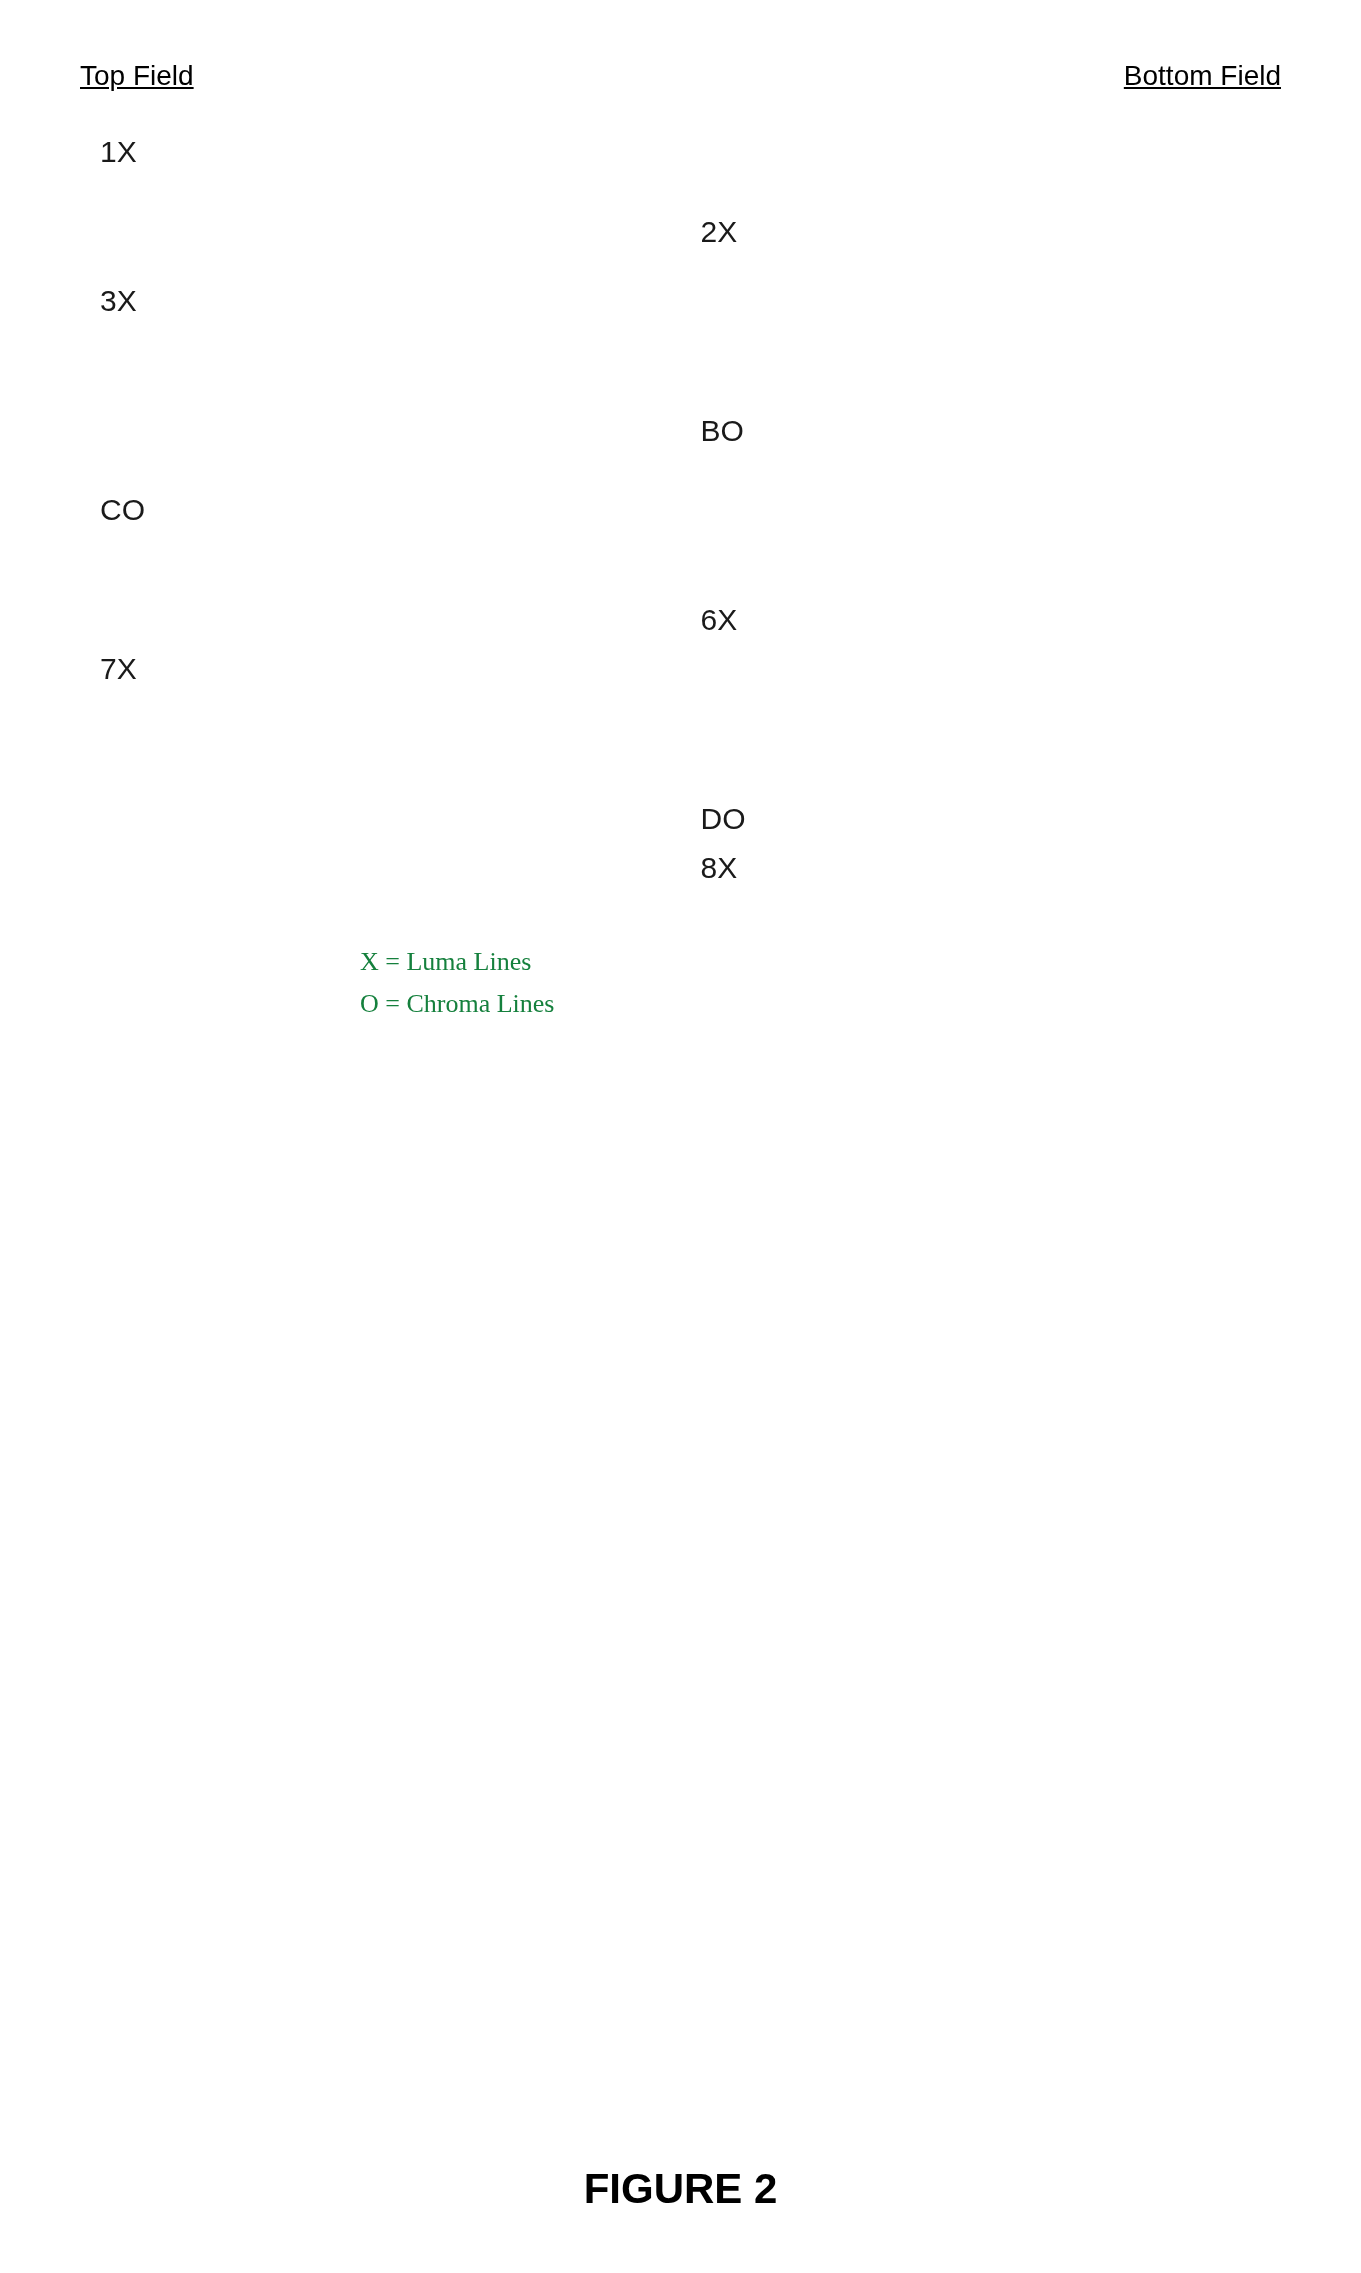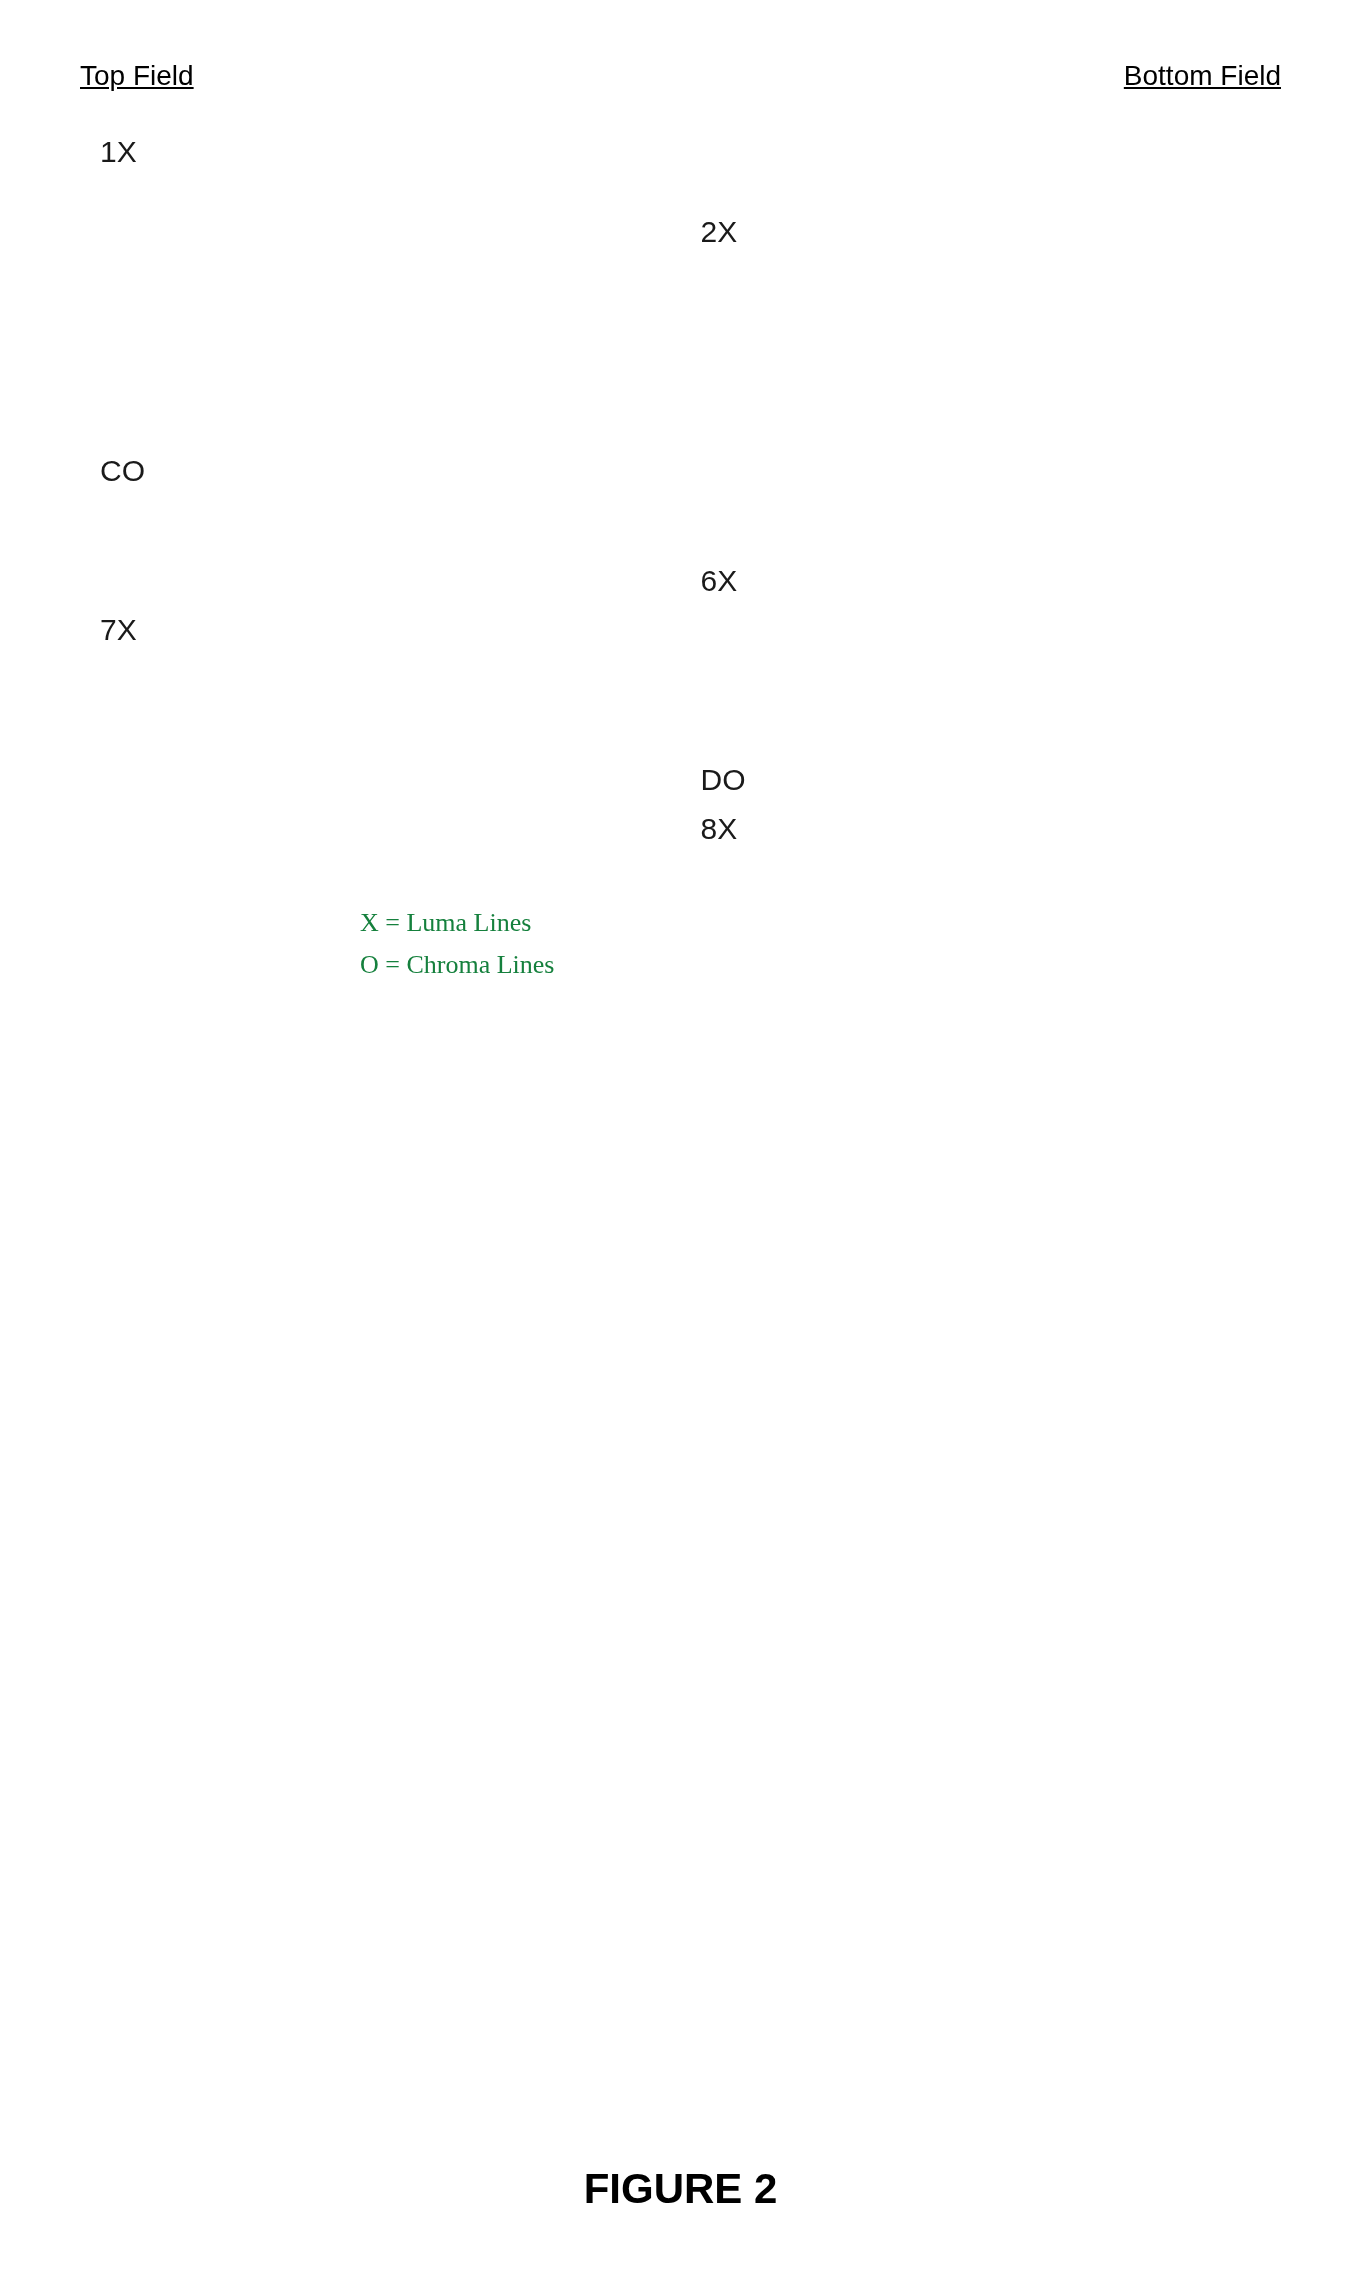--- a/index.html
+++ b/index.html
@@ -105,40 +105,42 @@
   <div class="two-col">
 
     <div class="left-col">
 
       <div class="row-item">1X</div>
 
       <div class="gap-10"></div>
 
       <div class="gap-100"></div>
 
+      <div class="row-item">3X</div>
 
       <div class="gap-160"></div>
 
 
       <div class="gap-10"></div>
       <div class="row-item">CO</div>
 
       <div class="gap-120"></div>
 
       <div class="row-item">7X</div>
     </div>
 
     <div class="right-col">
 
       <div class="gap-80"></div>
 
       <div class="row-item">2X</div>
 
       <div class="gap-160"></div>
 
+      <div class="row-item">BO</div>
 
       <div class="gap-10"></div>
 
       <div class="gap-140"></div>
 
       <div class="row-item">6X</div>
 
       <div class="gap-160"></div>
 
       <div class="row-item">DO</div>

